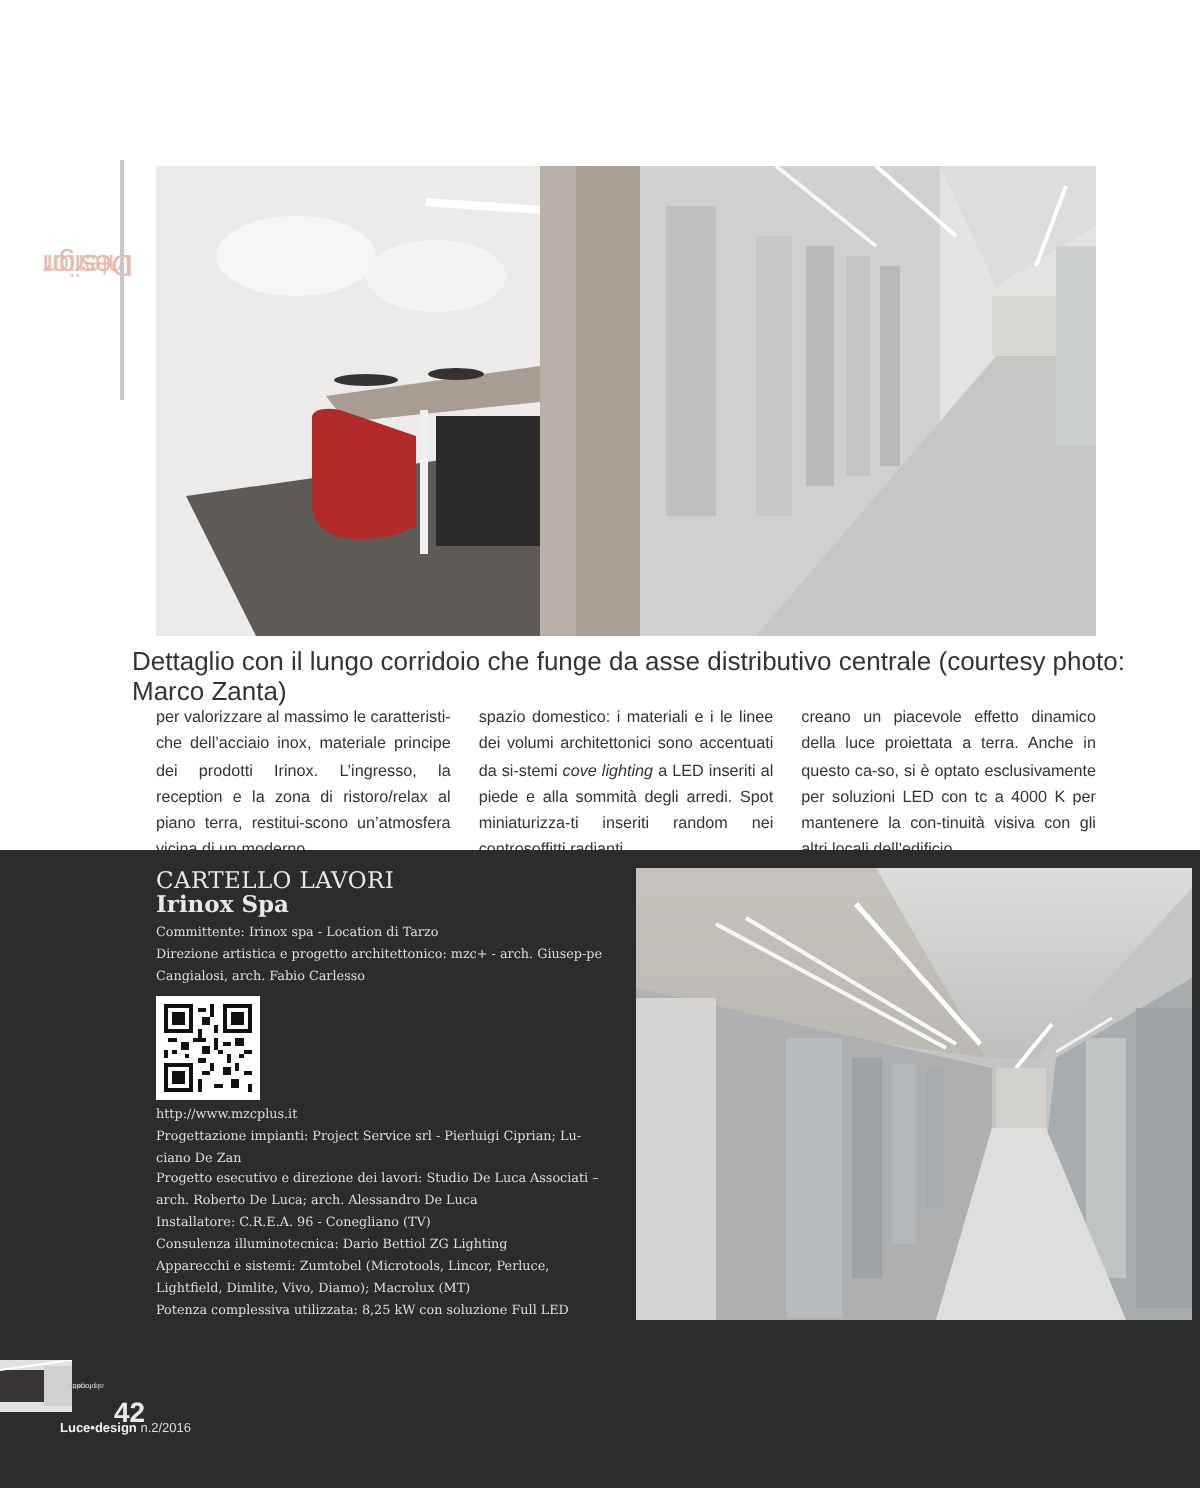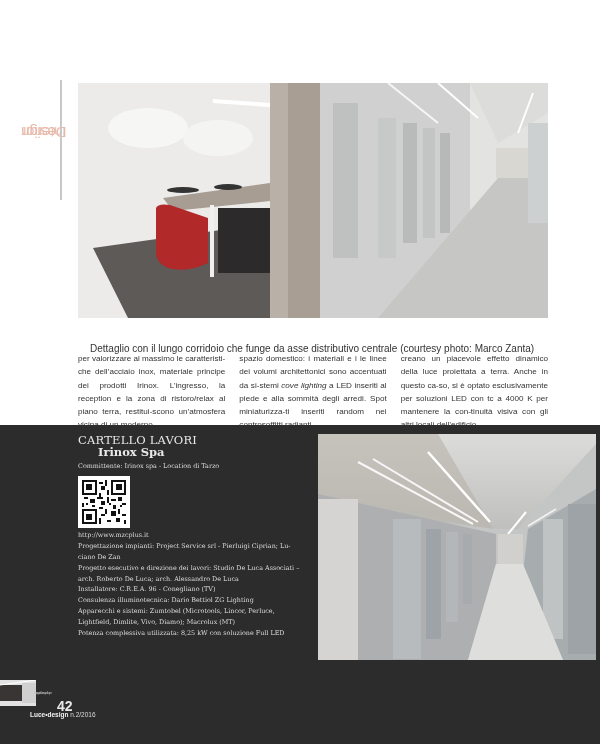--- a/index.html
+++ b/index.html
@@ -11,31 +11,31 @@
     }
     .section-label span {
       position: absolute; left: 50%; top: 50%;
       transform: translate(-50%, -50%) rotate(-90deg);
       white-space: nowrap; font-size: 15px; color: #e7b7a8; font-weight: 300; letter-spacing: -0.3px;
     }
     .section-label .light { color: #e9c2b4; }
     .section-rule { position: absolute; left: 60px; top: 80px; width: 2px; height: 120px; background: #c8c8c8; }
 
     .photo-top { position: absolute; left: 78px; top: 83px; width: 470px; height: 235px; overflow: hidden; background: #d7d7d5; }
-    .caption { position: absolute; left: 90px; top: 323px; font-size: 10px; color: #333; margin-top: 20px; }
+    .caption { position: absolute; left: 66px; top: 323px; font-size: 13px; color: #333; }
 
     .body-cols { position: absolute; top: 352px; left: 78px; width: 470px; display: flex; gap: 14px; }
     .body-col { flex: 1; font-size: 8.1px; line-height: 13.3px; color: #333; text-align: justify; hyphens: auto; }
     .body-col em { }
 
     .dark { position: absolute; left: 0; top: 425px; width: 600px; height: 319px; background: #2c2c2c; }
 
     .credits { position: absolute; left: 78px; top: 434px; width: 225px; color: #e8e8e8; font-family: "DejaVu Serif", serif; }
     .credits h1 { font-size: 11.5px; font-weight: normal; line-height: 12px; letter-spacing: 0.2px; }
-    .credits h2 { font-size: 11.5px; font-weight: bold; line-height: 12px; margin-bottom: 3px; margin-left: 20px; }
+    .credits h2 { font-size: 11.5px; font-weight: bold; line-height: 12px; margin-bottom: 3px; }
     .credits p { font-size: 6.4px; line-height: 10.9px; color: #dcdcdc; }
     .qr { width: 52px; height: 52px; background: #fff; margin: 4px 0 2px 0; padding: 4px; }
     .qr svg { width: 44px; height: 44px; display: block; }
 
     .photo-bottom { position: absolute; left: 318px; top: 434px; width: 278px; height: 226px; overflow: hidden; background: #c9c9c9; }
 
     .footer-thumb { position: absolute; left: 0; top: 680px; width: 36px; height: 26px; overflow: hidden; background: #d7d7d7; }
     .footer-vert { position: absolute; left: 38px; top: 680px; width: 10px; height: 26px; }
     .footer-vert span { position: absolute; left: 50%; top: 50%; transform: translate(-50%,-50%) rotate(-90deg); font-size: 3.8px; color: #bdbdbd; white-space: nowrap; line-height: 4px; }
     .page-num { position: absolute; left: 57px; top: 698px; font-size: 14px; font-weight: bold; color: #eaeaea; }
@@ -102,20 +102,21 @@
   <div class="body-col"><span>spazio domestico: i materiali e i le linee dei volumi architettonici sono accentuati da si-stemi </span><em>cove lighting</em><span> a LED inseriti al piede e alla sommità degli arredi. Spot miniaturizza-ti inseriti random nei controsoffitti radianti</span></div>
   <div class="body-col">creano un piacevole effetto dinamico della luce proiettata a terra. Anche in questo ca-so, si è optato esclusivamente per soluzioni LED con tc a 4000 K per mantenere la con-tinuità visiva con gli altri locali dell’edificio.</div>
 </div>
 
 <div class="dark"></div>
 
 <div class="credits">
   <h1>CARTELLO LAVORI</h1>
   <h2>Irinox Spa</h2>
   <p>Committente: Irinox spa - Location di Tarzo</p>
+  <p>Direzione artistica e progetto architettonico: mzc+ - arch. Giusep-pe Cangialosi, arch. Fabio Carlesso</p>
   <div class="qr" title="qr-code">
     <svg viewBox="0 0 21 21" xmlns="http://www.w3.org/2000/svg" shape-rendering="crispEdges">
       <rect width="21" height="21" fill="#fff"></rect>
       <g fill="#111">
         <rect x="0" y="0" width="7" height="1"></rect>
           <rect x="0" y="6" width="7" height="1"></rect>
           <rect x="0" y="0" width="1" height="7"></rect>
           <rect x="6" y="0" width="1" height="7"></rect>
           <rect x="2" y="2" width="3" height="3"></rect>
         <rect x="14" y="0" width="7" height="1"></rect>

